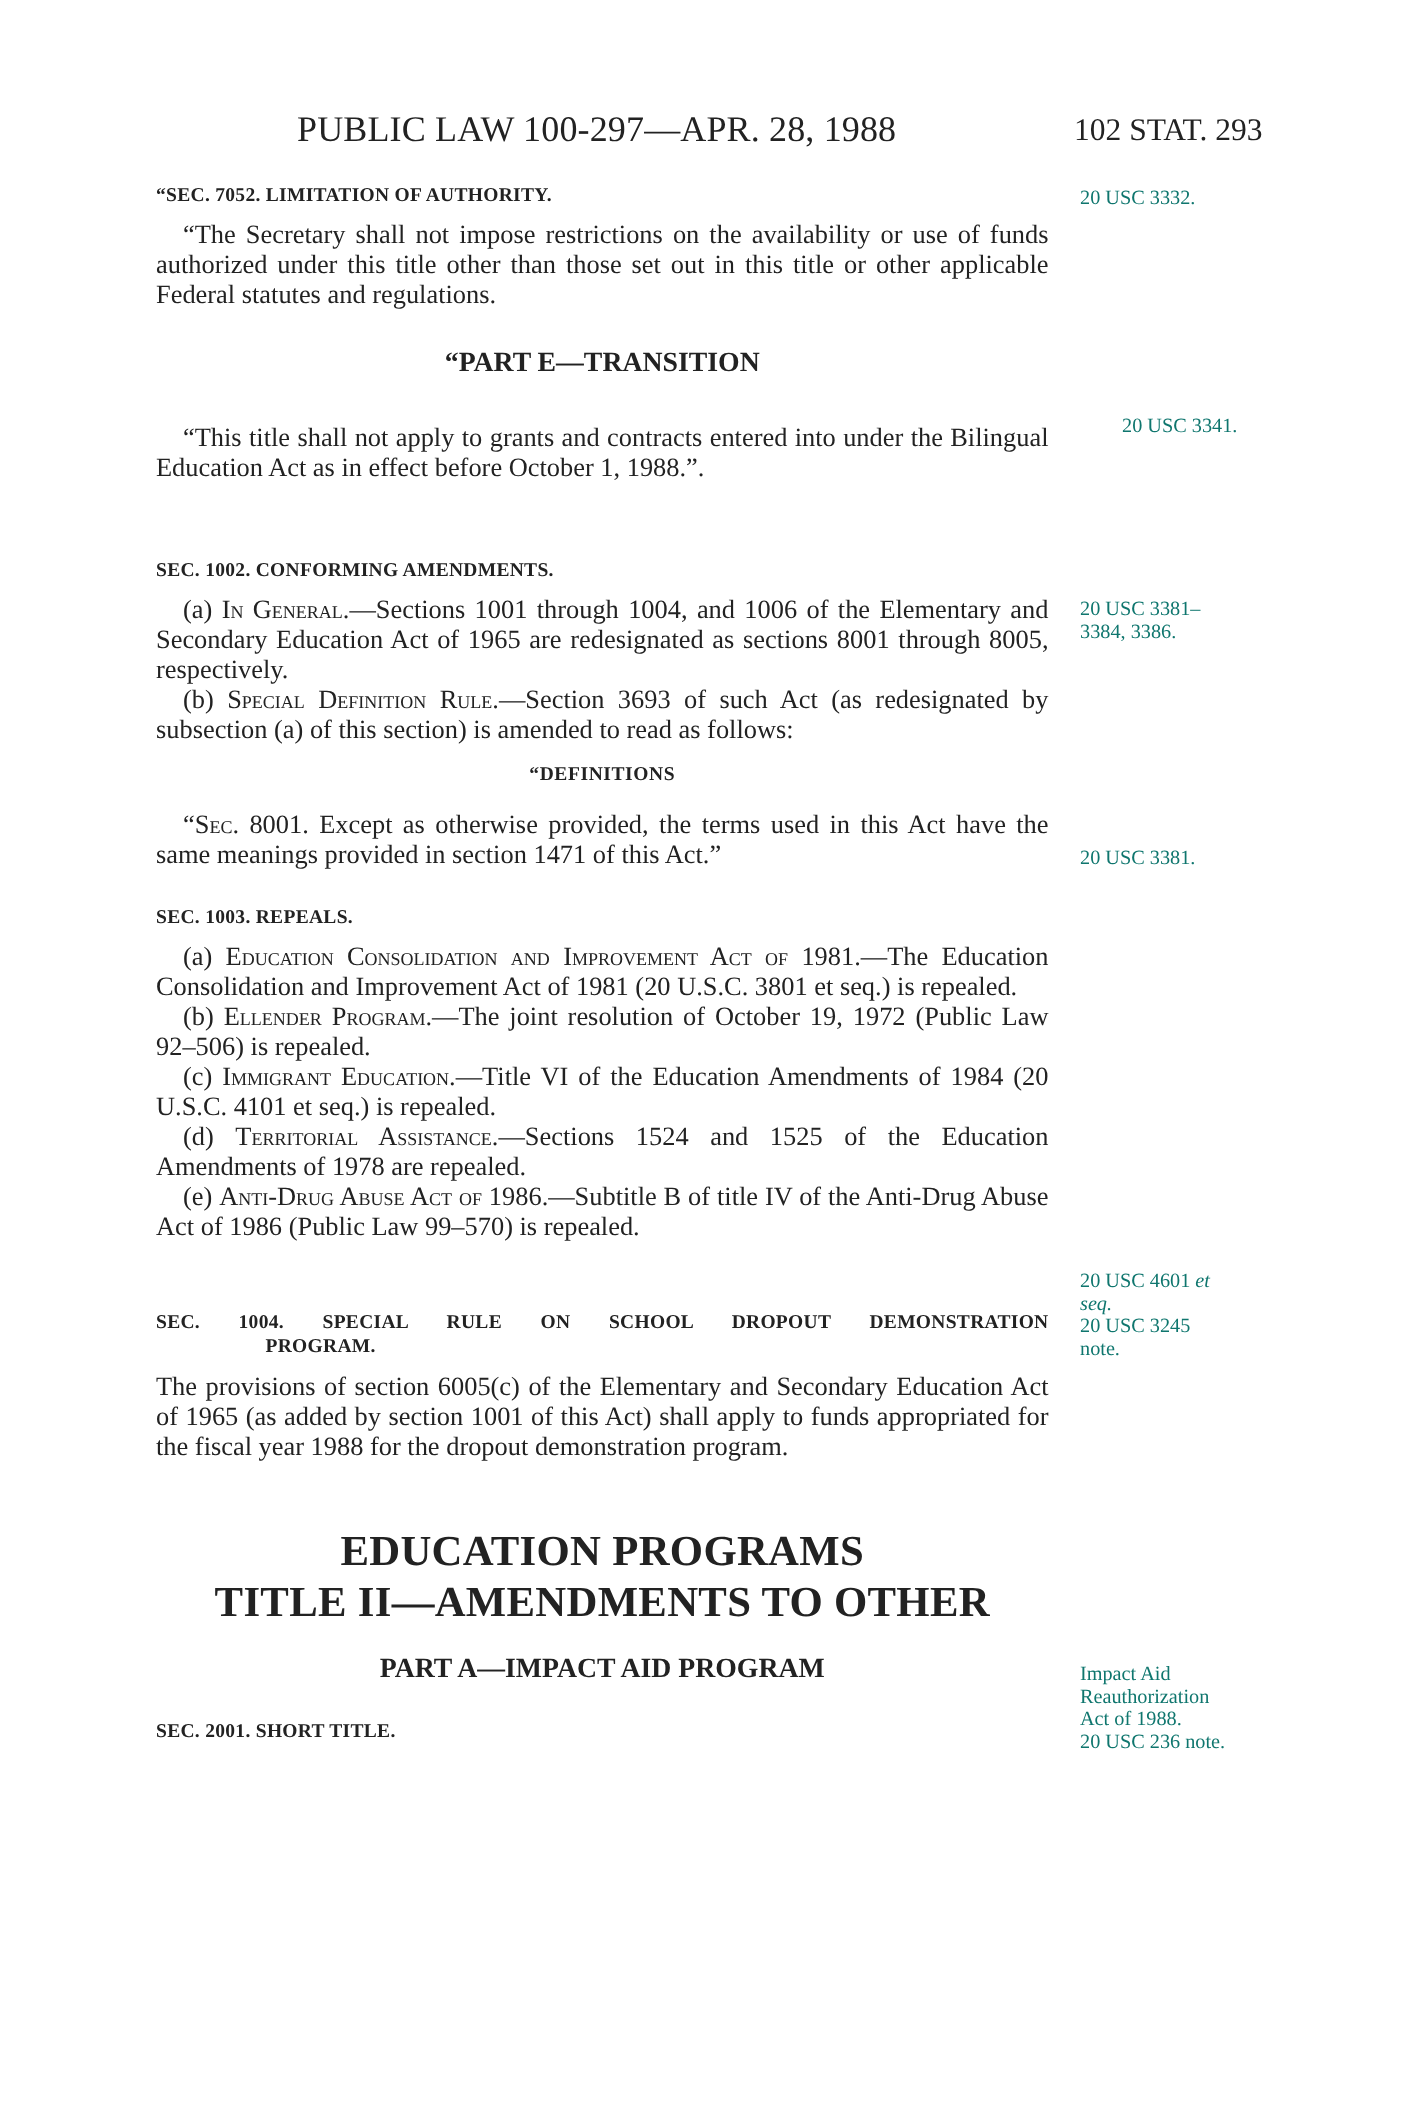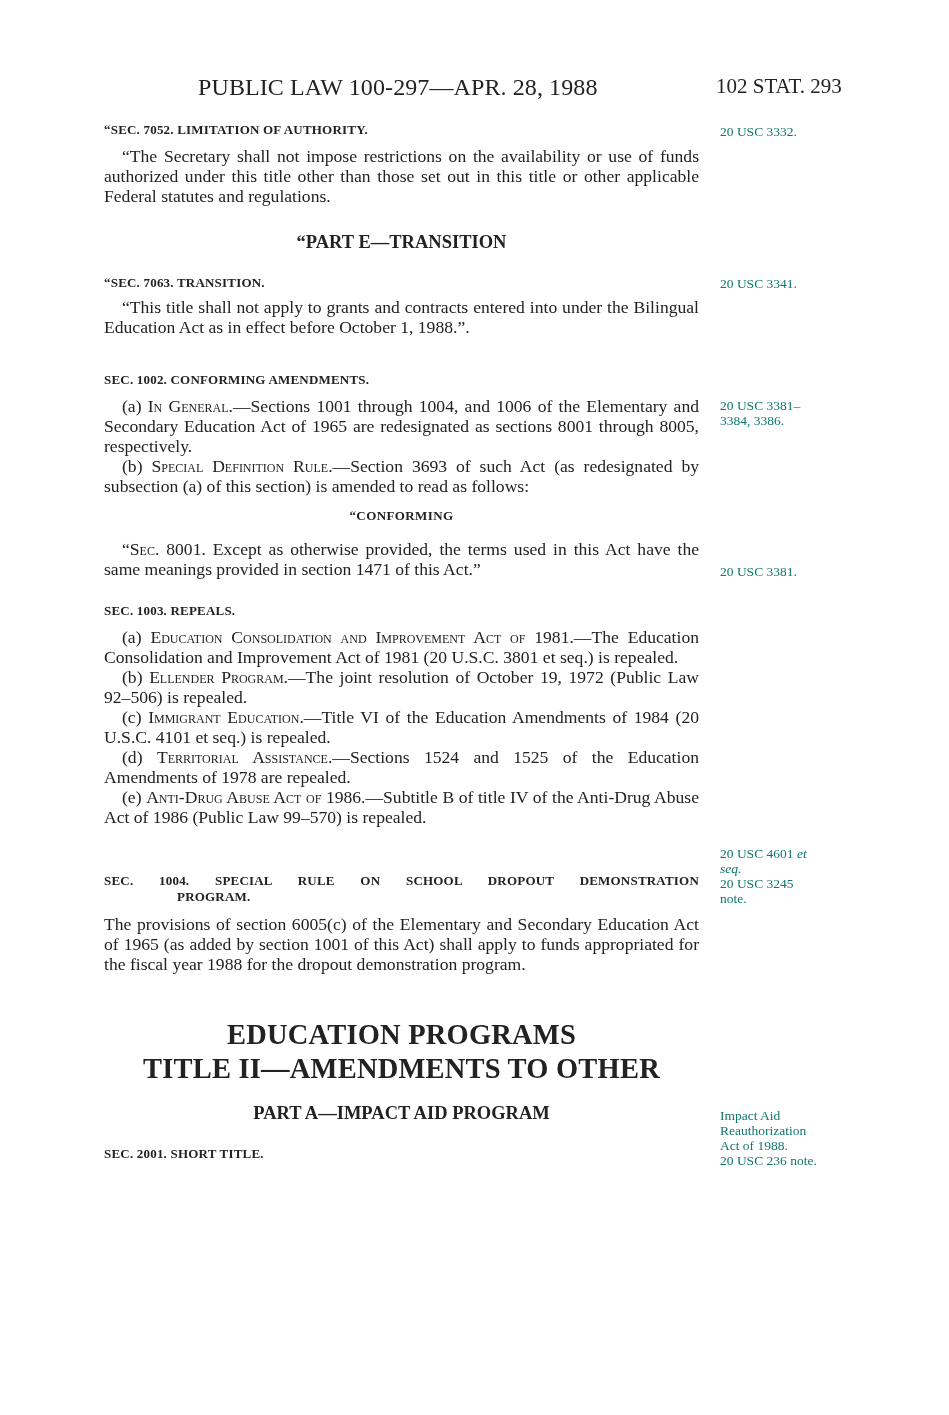--- a/index.html
+++ b/index.html
@@ -30,30 +30,29 @@
 
 <div class="body-col" style="top:122px;">
   <p class="secheading">“SEC. 7052. LIMITATION OF AUTHORITY.</p>
   <p class="para" style="margin-top:8px;">“The Secretary shall not impose restrictions on the availability or use of funds authorized under this title other than those set out in this title or other applicable Federal statutes and regulations.</p>
 </div>
 <div class="margin-note" style="top:124px;">20 USC 3332.</div>
 
 <div class="body-col partheading" style="top:232px;">“PART E—TRANSITION</div>
 
 <div class="body-col" style="top:275px;">
-  <p class="secheading">“SEC. 7063. TRANSITION.</p>
   <p class="para" style="margin-top:6px;">“This title shall not apply to grants and contracts entered into under the Bilingual Education Act as in effect before October 1, 1988.”.</p>
 </div>
-<div class="margin-note" style="top:276px;">20 USC 3341.</div>
+<div class="margin-note" style="top:276px;margin-left:28px;">20 USC 3341.</div>
 
 <div class="body-col" style="top:372px;">
   <p class="secheading">SEC. 1002. CONFORMING AMENDMENTS.</p>
   <p class="para" style="margin-top:8px;"><span>(a) </span><span class="sc">In General.</span><span>—Sections 1001 through 1004, and 1006 of the Elementary and Secondary Education Act of 1965 are redesignated as sections 8001 through 8005, respectively.</span></p>
   <p class="para"><span>(b) </span><span class="sc">Special Definition Rule.</span><span>—Section 3693 of such Act (as redesignated by subsection (a) of this section) is amended to read as follows:</span></p>
-  <p class="defheading" style="margin:12px 0 0 0;">“CONFORMING</p>
+  <p class="defheading" style="margin:12px 0 0 0;">“DEFINITIONS</p>
   <p class="para" style="margin-top:15px;"><span>“</span><span class="sc">Sec</span><span>. 8001. Except as otherwise provided, the terms used in this Act have the same meanings provided in section 1471 of this Act.”</span></p>
 </div>
 <div class="margin-note" style="top:398px;">
   <div>20 USC 3381–</div>
   <div>3384, 3386.</div>
 </div>
 <div class="margin-note" style="top:564px;">20 USC 3381.</div>
 
 <div class="body-col" style="top:603px;">
   <p class="secheading">SEC. 1003. REPEALS.</p>

